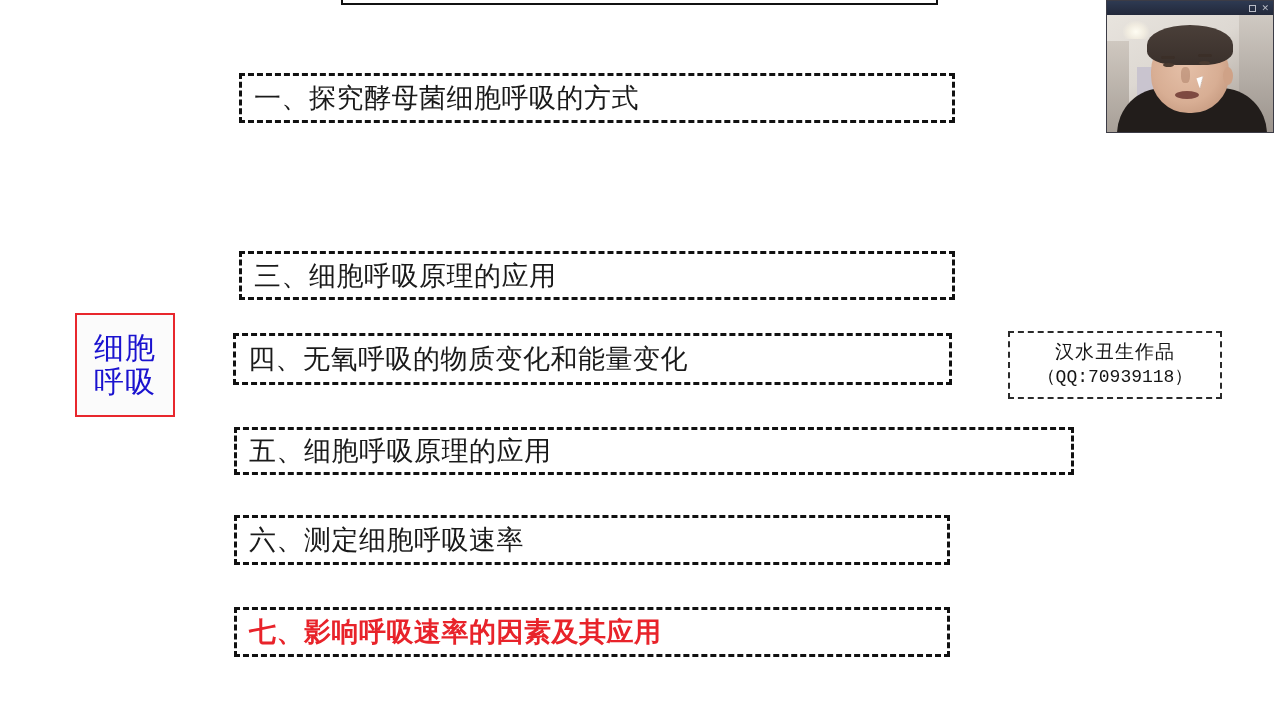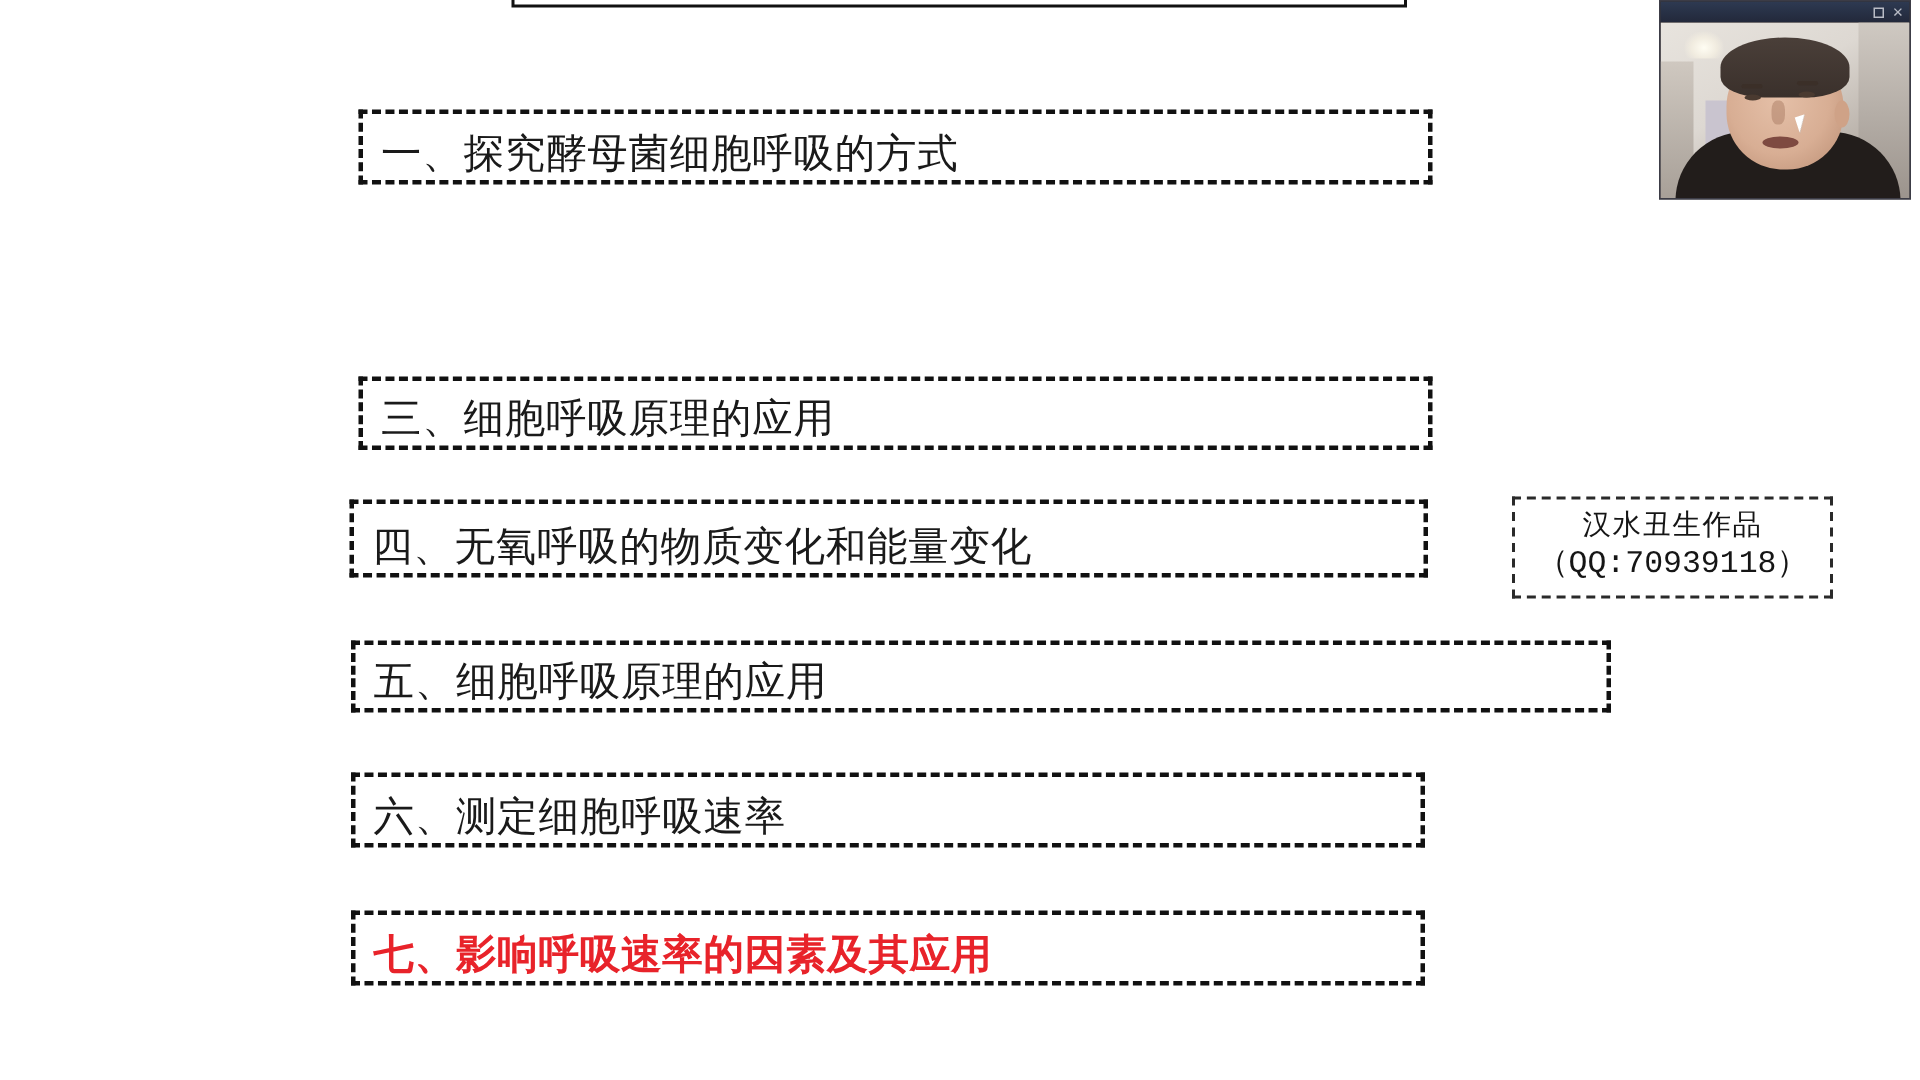--- a/index.html
+++ b/index.html
@@ -51,21 +51,21 @@
     font-family: "DejaVu Sans", "Liberation Sans", sans-serif;
   }
 
   
   .outline-item {
     position: absolute;
     box-sizing: border-box;
     border: 3px dashed #111111;
     background: #ffffff;
     display: flex;
-    align-items: flex-end;
+    align-items: center;
   }
   .outline-item .txt {
     font-size: 27px;
     color: #1a1a1a;
     padding-left: 12px;
     white-space: nowrap;
     letter-spacing: 0.5px;
     font-family: "DejaVu Sans", "Liberation Sans", sans-serif;
   }
   .outline-item.highlight .txt {
@@ -86,21 +86,21 @@
     box-sizing: border-box;
     display: flex;
     flex-direction: column;
     align-items: center;
     justify-content: center;
     font-family: Liberation Mono, monospace;
     color: #151515;
     line-height: 1.25;
   }
   #watermark .wm1 { font-size: 19px; letter-spacing: 1px; }
-  #watermark .wm2 { font-size: 21px; }
+  #watermark .wm2 { font-size: 18px; }
 
   
   #webcam-window {
     position: absolute;
     left: 1106px;
     top: 0px;
     width: 168px;
     height: 133px;
     background: #2b2b33;
     border: 1px solid #3c3c46;
@@ -211,20 +211,24 @@
     filter: drop-shadow(0.5px 0.5px 0.5px rgba(0,0,0,0.65));
   }
 </style>
 </head>
 <body>
 
 <div id="screen">
 
   <div id="title-box-partial"></div>
 
+  <div id="cell-resp-box">
+    <span class="cl">细胞</span>
+    <span class="cl">呼吸</span>
+  </div>
 
   <div class="outline-item" style="left:239px; top:73px; width:716px; height:50px;">
     <span class="txt">一、探究酵母菌细胞呼吸的方式</span>
   </div>
 
 
   <div class="outline-item" style="left:239px; top:251px; width:716px; height:49px;">
     <span class="txt">三、细胞呼吸原理的应用</span>
   </div>
 

